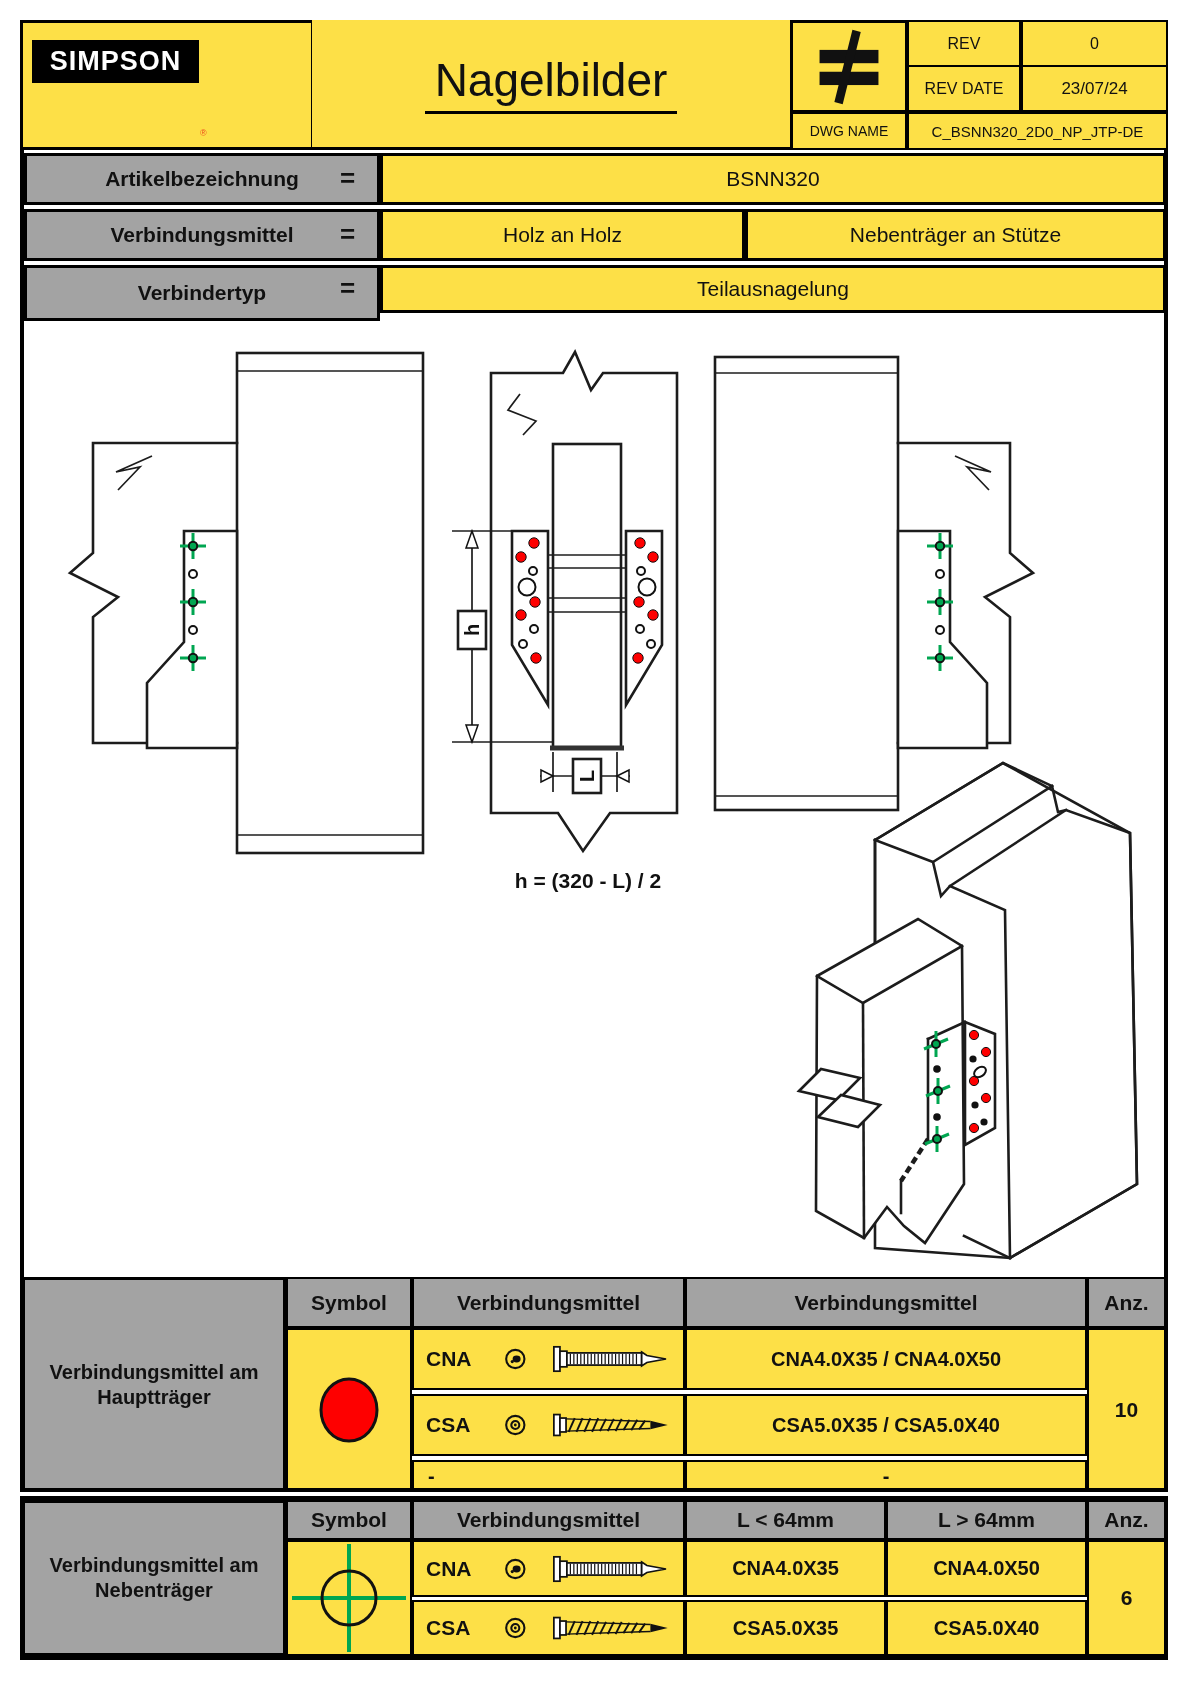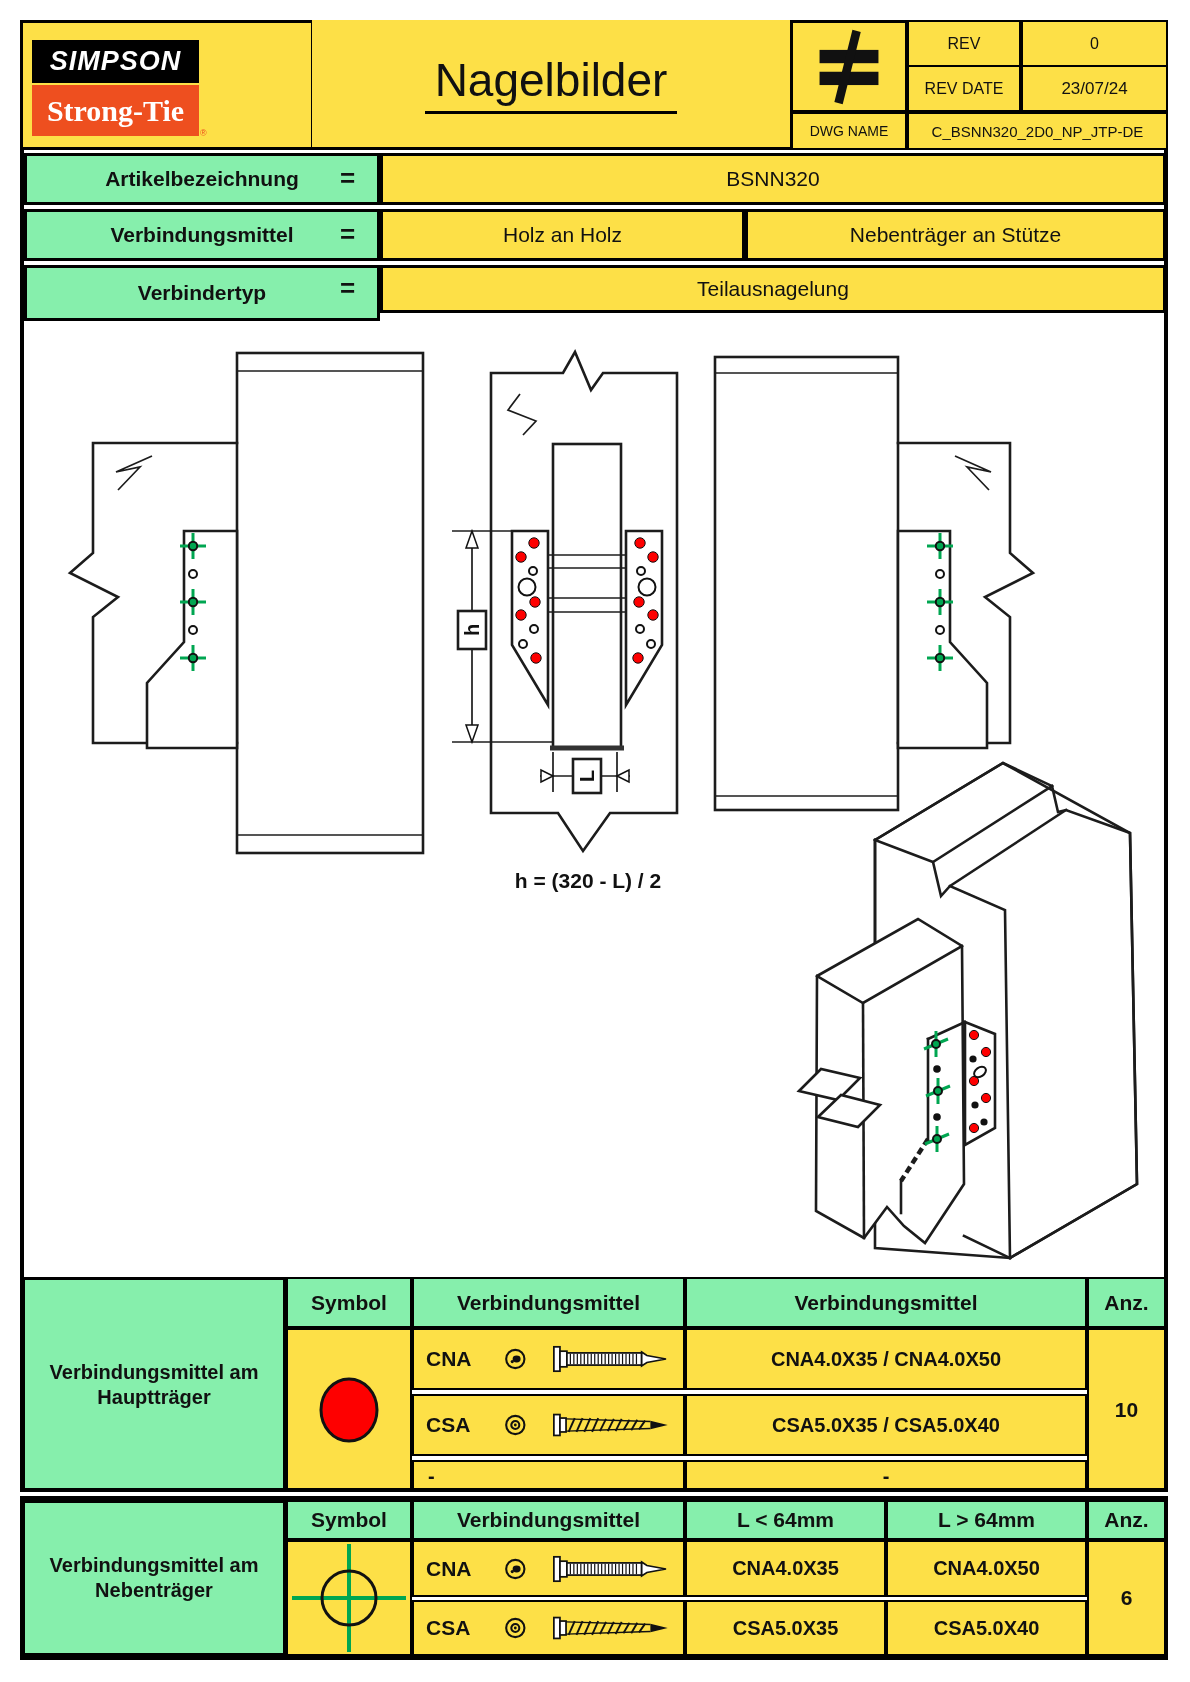--- a/index.html
+++ b/index.html
@@ -1,21 +1,21 @@
 <!DOCTYPE html>
 <html><head>
 <meta charset="utf-8">
 <style>
   html,body{margin:0;padding:0;background:#fff;}
   #page{position:relative;width:1190px;height:1682px;background:#fff;
         font-family:"Liberation Sans","DejaVu Sans",sans-serif;color:#111;overflow:hidden;}
   .abs{position:absolute;box-sizing:border-box;}
   .cell{position:absolute;box-sizing:border-box;border:2px solid #000;
         display:flex;align-items:center;justify-content:center;text-align:center;background:#fde047;}
-  .gray{background:#86efac;}
+  .gray{background:#a3a3a3;}
   .bold{font-weight:bold;}
   #frame{left:20px;top:20px;width:1148px;height:1640px;border:4px solid #000;}
   
   .brandTop{background:#000;color:#fff;font-weight:bold;font-size:27px;letter-spacing:1px;
             display:flex;align-items:center;justify-content:center;}
   .brandBot{background:#ee4f1f;color:#fff;font-weight:bold;font-size:30px;
             font-family:"Liberation Serif","DejaVu Serif",serif;
             display:flex;align-items:center;justify-content:center;}
   .titleTxt{font-size:46px;font-weight:500;border-bottom:3px solid #000;padding:0 10px 4px 10px;}
   .hdrSmall{font-size:16px;}
@@ -40,22 +40,21 @@
   .divband{left:20px;top:1488px;width:1148px;height:12px;background:#fff;
            border-top:4px solid #000;border-bottom:4px solid #000;}
 </style>
 </head>
 <body>
 
 <div id="page">
   <div id="frame" class="abs" style="border:4px solid #000;"></div>
 
   <div class="cell" style="left:20px;top:20px;width:294px;height:130px;border-width:3px;"></div>
-  <div class="abs brandTop" style="left:32px;top:40px;width:167px;height:43px;font-style:italic;">SIMPSON</div>
-  <div class="abs brandBot" style="left:32px;top:85px;width:167px;height:51px;">Strong-Tie</div>
+  <div class="abs brandTop" style="left:32px;top:40px;width:167px;height:43px;">SIMPSON</div>
   <div class="abs" style="left:200px;top:128px;font-size:9px;color:#ee4f1f;">®</div>
 
   <div class="cell" style="left:312px;top:20px;width:478px;height:130px;border-width:0 0 3px 0;">
     <span class="titleTxt">Nagelbilder</span>
   </div>
 
   <div class="cell" style="left:790px;top:20px;width:117px;height:92px;border-width:3px 2px 2px 3px;">
     <svg width="72" height="76" viewBox="0 0 72 80">
       <rect x="5" y="22" width="62" height="14" fill="#111"></rect>
       <rect x="5" y="45" width="62" height="14" fill="#111"></rect>

